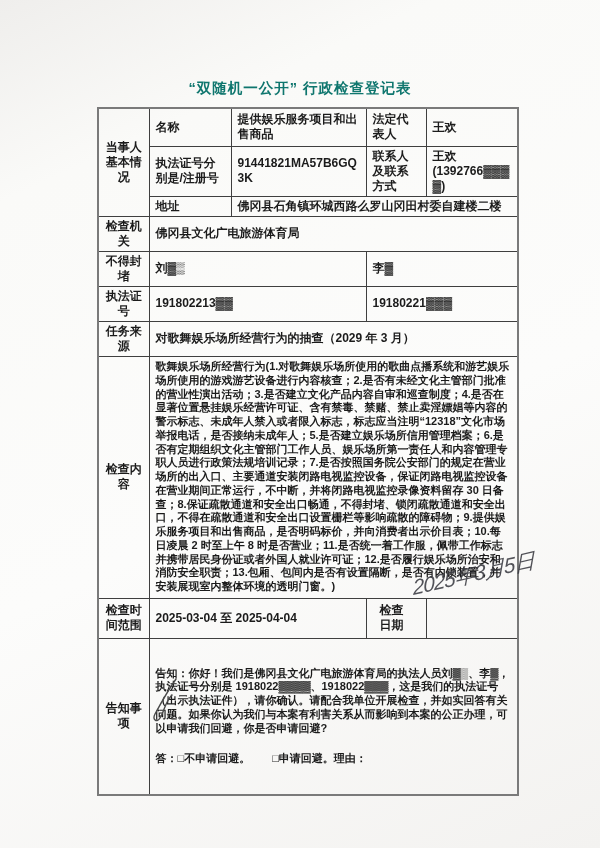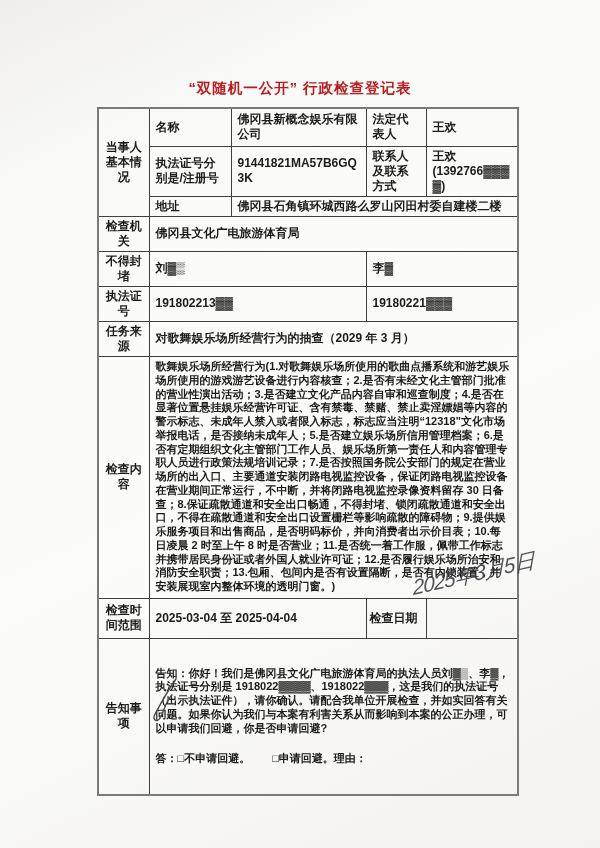--- a/index.html
+++ b/index.html
@@ -5,21 +5,21 @@
   html,body{margin:0;padding:0;}
   body{
     width:600px;height:848px;position:relative;overflow:hidden;
     font-family:"Liberation Sans","DejaVu Sans",sans-serif;
     background:linear-gradient(155deg,#efeeec 0%,#fafaf8 18%,#fcfcfb 55%,#f3f2f0 100%);
     color:#1c1c1c;
   }
   .page{position:absolute;inset:0;}
   .doc-title{
     position:absolute;left:0;top:79px;width:600px;text-align:center;
-    font-size:14.5px;font-weight:700;letter-spacing:1px;color:#b91c1c;
+    font-size:14.5px;font-weight:700;letter-spacing:1px;color:#0f766e;
   }
   table.form{
     position:absolute;left:97px;top:107px;width:420px;
     border-collapse:collapse;table-layout:fixed;
     border:2px solid #7a7a7a;
     font-size:12px;font-weight:700;color:#1b1b1b;
   }
   table.form td{
     border:1px solid #3f3f3f;
     padding:2px 6px;vertical-align:middle;
@@ -55,21 +55,21 @@
         <col style="width:82px">
         <col style="width:135px">
       <col style="width:60px">
         <col style="width:92px">
     </colgroup>
 
     <tbody>
         <tr style="height:38px">
       <td class="rowlabel" rowspan="3">当事人基本情况</td>
       <td>名称</td>
-      <td>佛冈县新概念娱乐有限公司</td>
+      <td>提供娱乐服务项目和出售商品</td>
       <td>法定代表人</td>
       <td>王欢</td>
     </tr>
 
     <tr style="height:48px">
       <td>执法证号分别是/注册号</td>
       <td>91441821MA57B6GQ3K</td>
       <td>联系人及联系方式</td>
       <td class="preline">王欢
 (1392766▓▓▓▓)</td>
@@ -103,21 +103,21 @@
     </tr>
 
     <tr style="height:242px">
       <td class="rowlabel">检查内容</td>
       <td colspan="4" class="topalign smalltext">歌舞娱乐场所经营行为(1.对歌舞娱乐场所使用的歌曲点播系统和游艺娱乐场所使用的游戏游艺设备进行内容核查；2.是否有未经文化主管部门批准的营业性演出活动；3.是否建立文化产品内容自审和巡查制度；4.是否在显著位置悬挂娱乐经营许可证、含有禁毒、禁赌、禁止卖淫嫖娼等内容的警示标志、未成年人禁入或者限入标志，标志应当注明“12318”文化市场举报电话，是否接纳未成年人；5.是否建立娱乐场所信用管理档案；6.是否有定期组织文化主管部门工作人员、娱乐场所第一责任人和内容管理专职人员进行政策法规培训记录；7.是否按照国务院公安部门的规定在营业场所的出入口、主要通道安装闭路电视监控设备，保证闭路电视监控设备在营业期间正常运行，不中断，并将闭路电视监控录像资料留存 30 日备查；8.保证疏散通道和安全出口畅通，不得封堵、锁闭疏散通道和安全出口，不得在疏散通道和安全出口设置栅栏等影响疏散的障碍物；9.提供娱乐服务项目和出售商品，是否明码标价，并向消费者出示价目表；10.每日凌晨 2 时至上午 8 时是否营业；11.是否统一着工作服，佩带工作标志并携带居民身份证或者外国人就业许可证；12.是否履行娱乐场所治安和消防安全职责；13.包厢、包间内是否有设置隔断，是否有内锁装置，并安装展现室内整体环境的透明门窗。)</td>
     </tr>
 
     <tr style="height:40px">
       <td class="rowlabel">检查时间范围</td>
       <td colspan="2">2025-03-04  至  2025-04-04</td>
-      <td style="padding:2px 3px">检查日期</td>
+      <td style="padding:2px 13px">检查日期</td>
       <td></td>
     </tr>
 
     <tr style="height:157px">
       <td class="rowlabel">告知事项</td>
       <td colspan="4" class="topalign smalltext">
         <div>告知：你好！我们是佛冈县文化广电旅游体育局的执法人员刘▓▒、李▓，执法证号分别是 1918022▓▓▓▓、1918022▓▓▓，这是我们的执法证号（出示执法证件），请你确认。请配合我单位开展检查，并如实回答有关问题。如果你认为我们与本案有利害关系从而影响到本案的公正办理，可以申请我们回避，你是否申请回避?</div>
         <div class="answer-line">
           <span>答：</span><span class="checkbox-glyph">□</span><span>不申请回避。</span><span class="answer-gap"></span><span class="checkbox-glyph">□</span><span>申请回避。理由：</span>
         </div>

